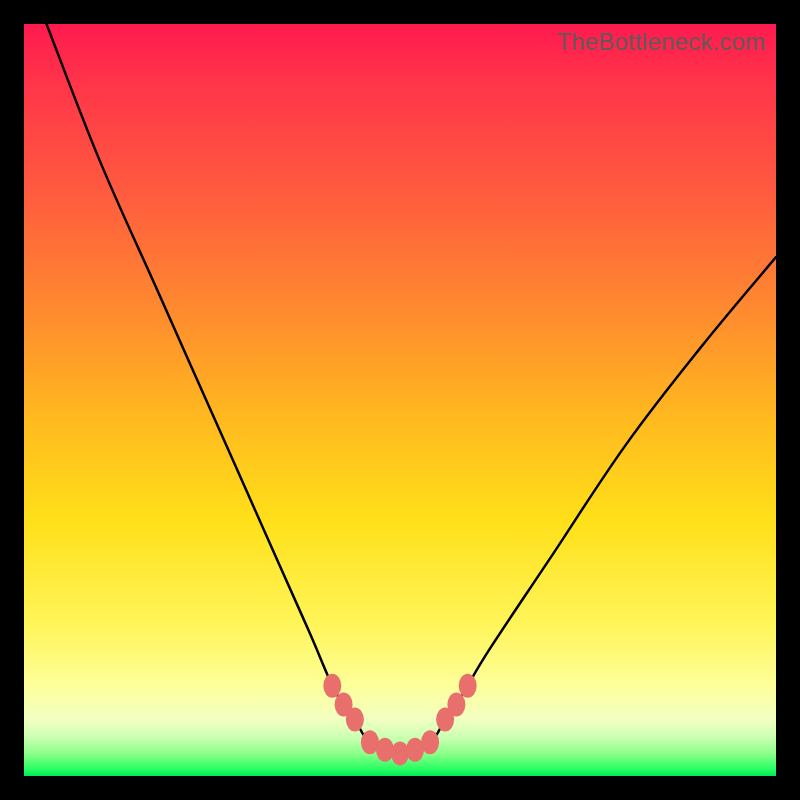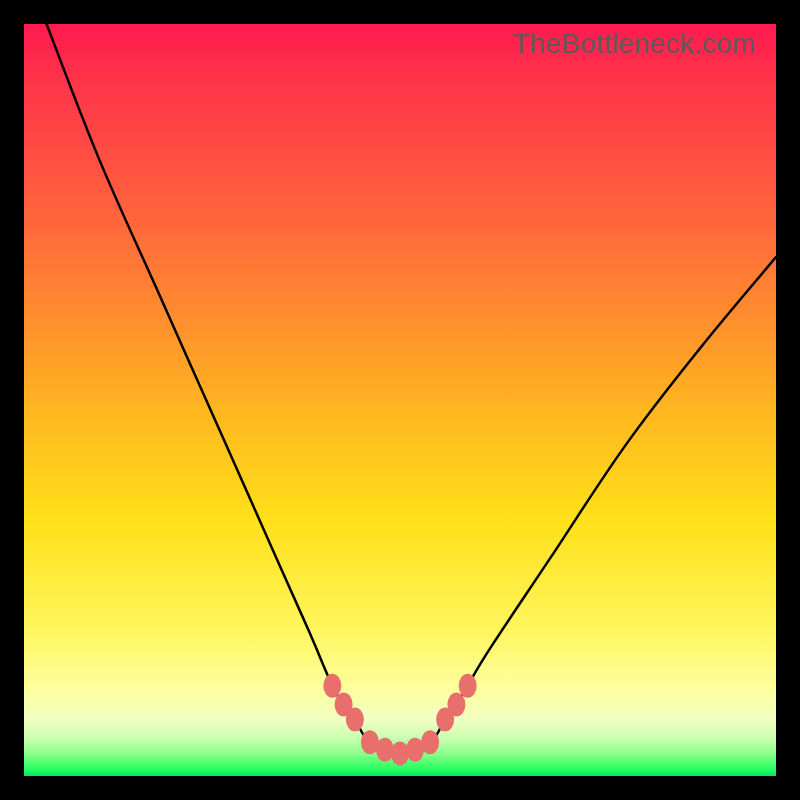--- a/index.html
+++ b/index.html
@@ -37,23 +37,23 @@
       #f2ffc2 92.5%,
       #c8ffb0 95%,
       #8dff8a 97%,
       #2cff62 99%,
       #00e85a 100%
     );
   }
   .watermark {
     position: absolute;
     top: 4px;
-    right: 20px;
+    right: 10px;
     color: #5b5b5b;
-    font-size: 28px;
+    font-size: 24px;
     font-weight: 500;
     font-family: Arial, Helvetica, sans-serif;
     user-select: none;
     letter-spacing: 0.2px;
   }
   svg.curve {
     position: absolute;
     left: 0;
     top: 0;
     width: 752px;

